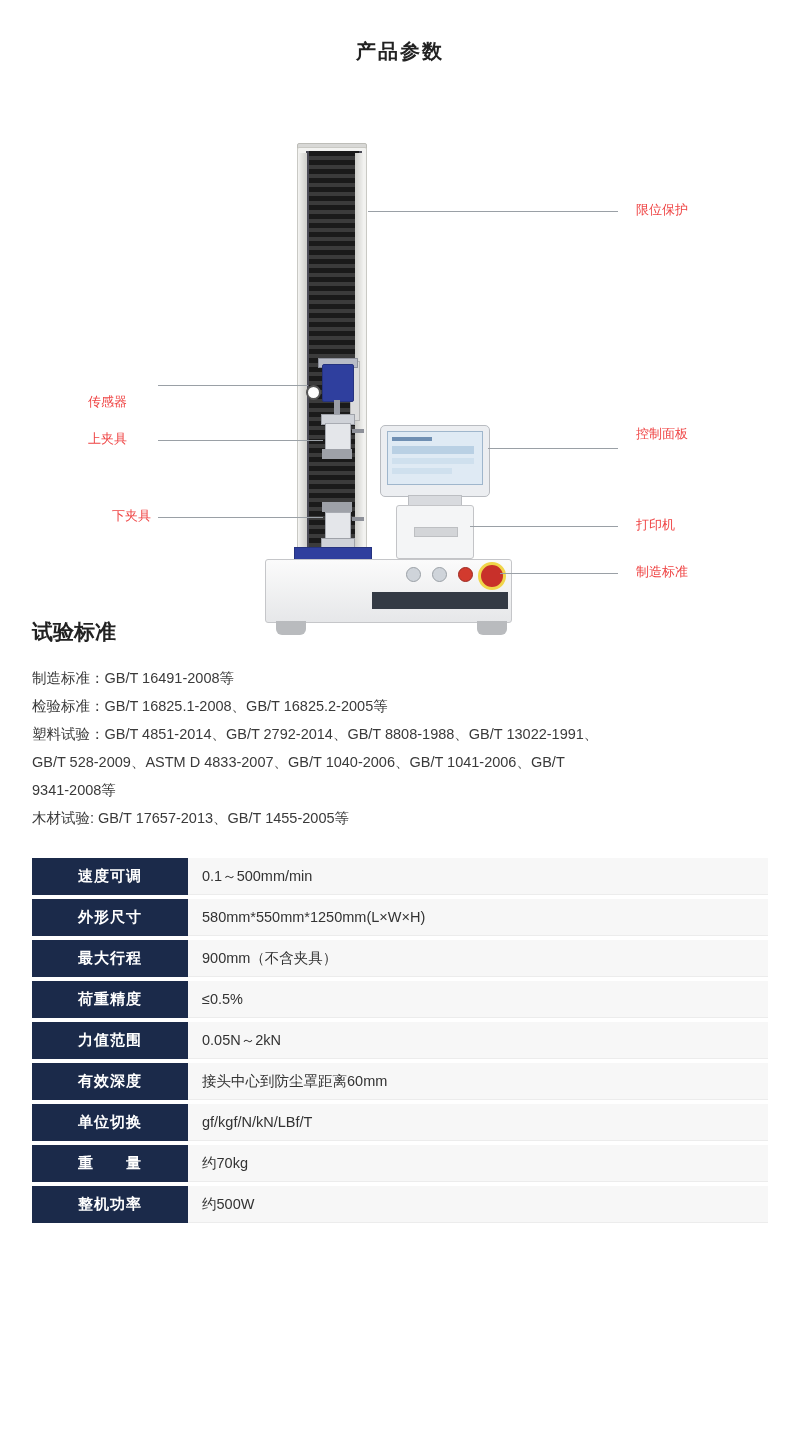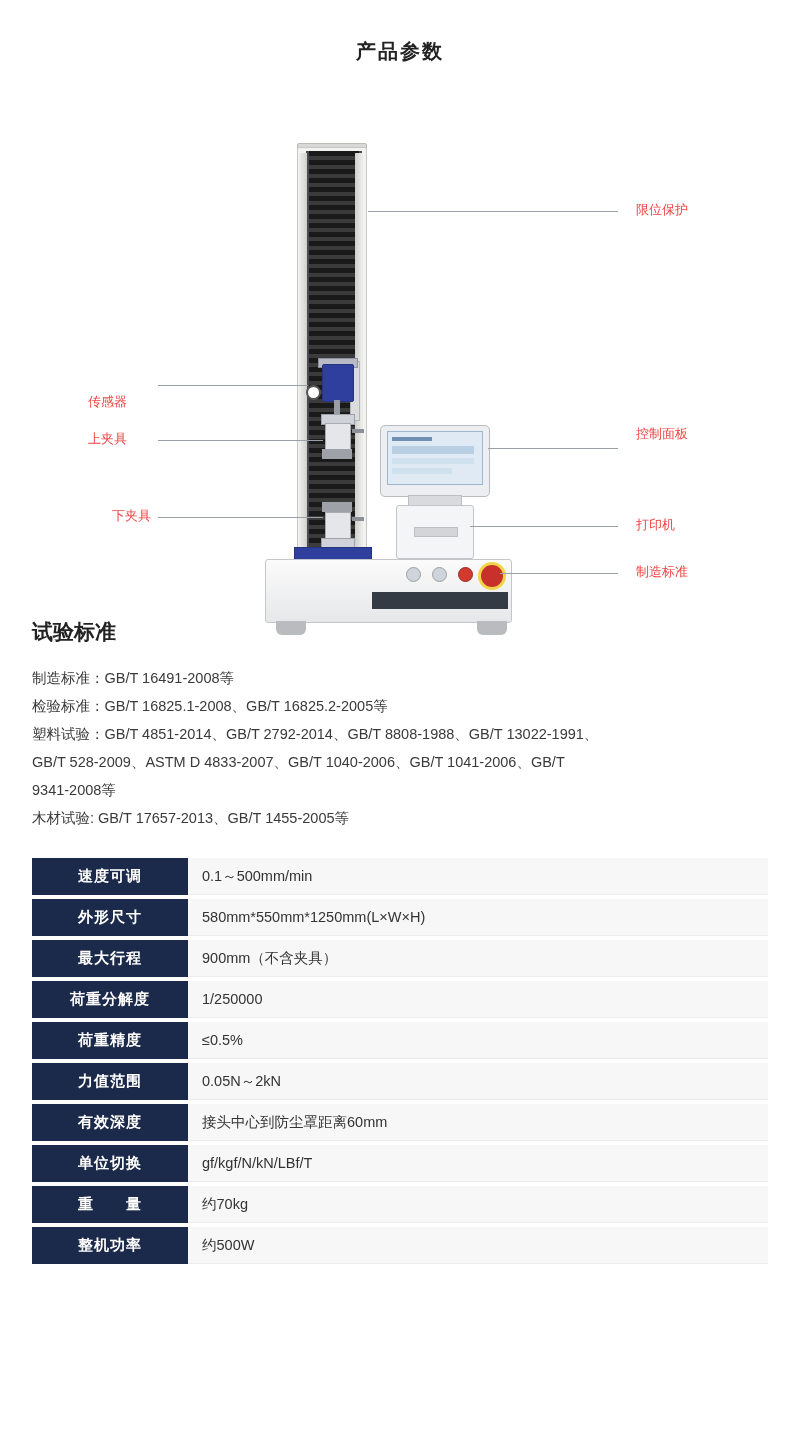--- a/index.html
+++ b/index.html
@@ -406,24 +406,20 @@
     </tr>
     <tr>
       <td class="spec-key">外形尺寸</td>
       <td class="spec-val">580mm*550mm*1250mm(L×W×H)</td>
     </tr>
     <tr>
       <td class="spec-key">最大行程</td>
       <td class="spec-val">900mm（不含夹具）</td>
     </tr>
     <tr>
-      <td class="spec-key">荷重分解度</td>
-      <td class="spec-val">1/250000</td>
-    </tr>
-    <tr>
       <td class="spec-key">荷重精度</td>
       <td class="spec-val">≤0.5%</td>
     </tr>
     <tr>
       <td class="spec-key">力值范围</td>
       <td class="spec-val">0.05N～2kN</td>
     </tr>
     <tr>
       <td class="spec-key">有效深度</td>
       <td class="spec-val">接头中心到防尘罩距离60mm</td>

